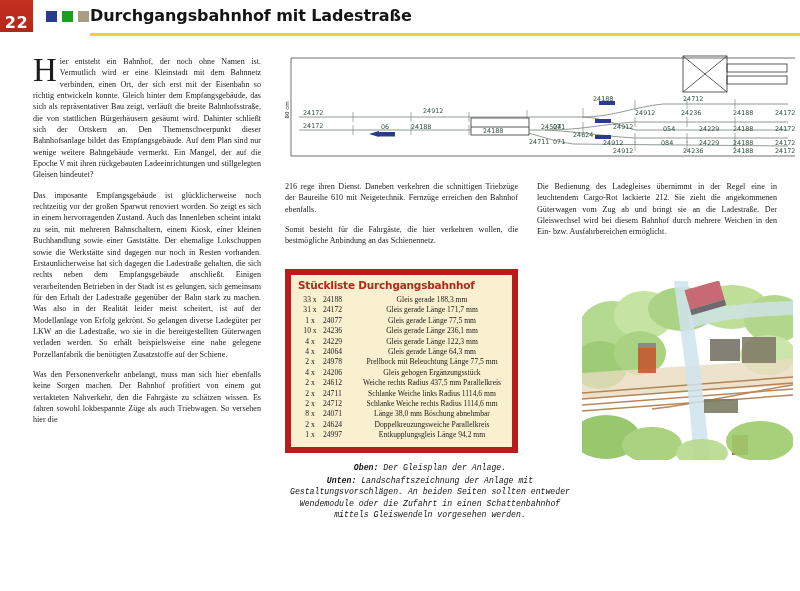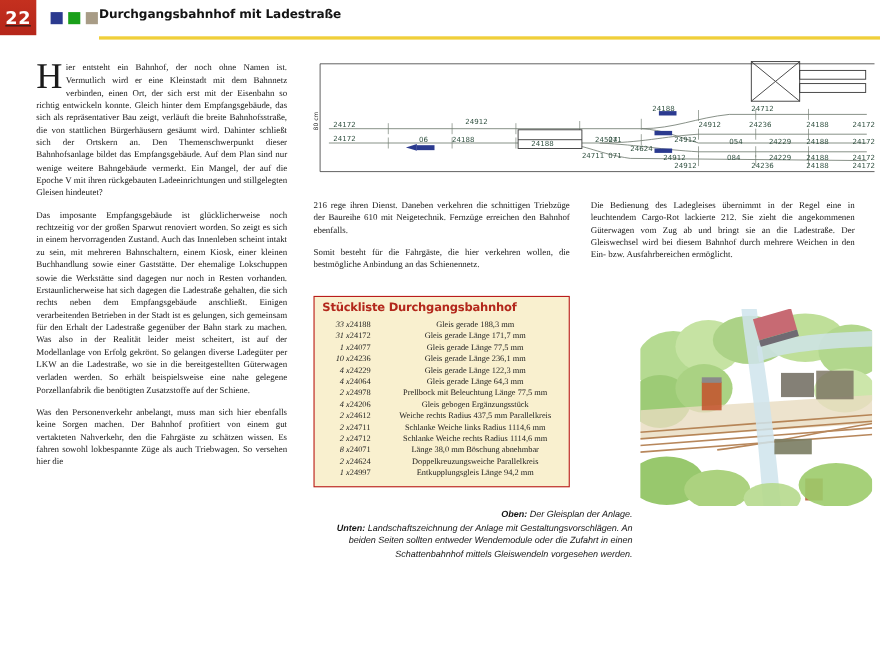--- a/index.html
+++ b/index.html
@@ -24,23 +24,22 @@
     height: 42px;
   }
   .page-num-block {
     position: absolute;
     left: 0; top: 0;
     width: 33px;
     height: 32px;
     background: #c02a1b;
     background: linear-gradient(180deg,#c4301f 0%,#b5261a 100%);
     display: flex;
-    align-items: center;
+    align-items: flex-end;
     justify-content: center;
-    text-decoration: underline;
   }
   .page-num {
     color: #ffffff;
     font-family: "DejaVu Sans", sans-serif;
     font-weight: bold;
     font-size: 16px;
     letter-spacing: .5px;
   }
   .swatches {
     position: absolute;
@@ -50,21 +49,21 @@
   }
   .sw { width: 11px; height: 11px; display: block; }
   .sw-blue  { background: #2b3a8f; }
   .sw-green { background: #1aa01a; }
   .sw-tan   { background: #a89c86; }
   .header-title {
     position: absolute;
     left: 90px; top: 6px;
     font-family: "DejaVu Sans", sans-serif;
     font-weight: bold;
-    font-size: 11px;
+    font-size: 16px;
     color: #141414;
     letter-spacing: -0.1px;
     white-space: nowrap;
   }
   .header-rule {
     position: absolute;
     left: 90px; top: 33px;
     width: 710px;
     height: 3px;
     background: #f0cf3a;
@@ -102,55 +101,55 @@
     padding: 1px 3px 0 0;
     font-weight: normal;
   }
 
   
   .partsbox {
     position: absolute;
     left: 285px; top: 269px;
     width: 233px;
     background: #f9f0cf;
-    border: 1px solid #b91c1c;
+    border: 6px solid #b91c1c;
     box-sizing: border-box;
     padding: 4px 5px 6px 6px;
   }
   .partsbox-title {
     font-family: "DejaVu Sans", sans-serif;
     font-weight: bold;
     font-size: 10.5px;
     color: #b3281c;
     margin: 0 0 4px 1px;
     letter-spacing: -0.2px;
   }
   table.parts {
     border-collapse: collapse;
     width: 100%;
     font-family: "Liberation Serif", serif;
     font-size: 7.6px;
     line-height: 10.4px;
     color: #1b1b1b;
   }
   table.parts td { padding: 0; vertical-align: top; white-space: nowrap; }
-  td.qty  { width: 26px; text-align: right; padding-right: 3px; font-style: italic; }
+  td.qty  { width: 26px; text-align: center; padding-right: 3px; }
   td.art  { width: 34px; text-align: left;  padding-right: 5px; }
   td.desc { text-align: center; }
 
   
   .captions {
     position: absolute;
     left: 285px; top: 462px;
     width: 290px;
-    font-family: Liberation Sans, sans-serif;
+    font-family: Liberation Mono, monospace;
     font-style: italic;
     font-size: 8.2px;
     line-height: 11.6px;
-    text-align: right;
+    text-align: center;
     color: #141414;
   }
   .captions p { margin: 0 0 1px 0; }
   .cap-lead {
     font-weight: bold;
     font-style: italic;
   }
 
   
   .landscape {

